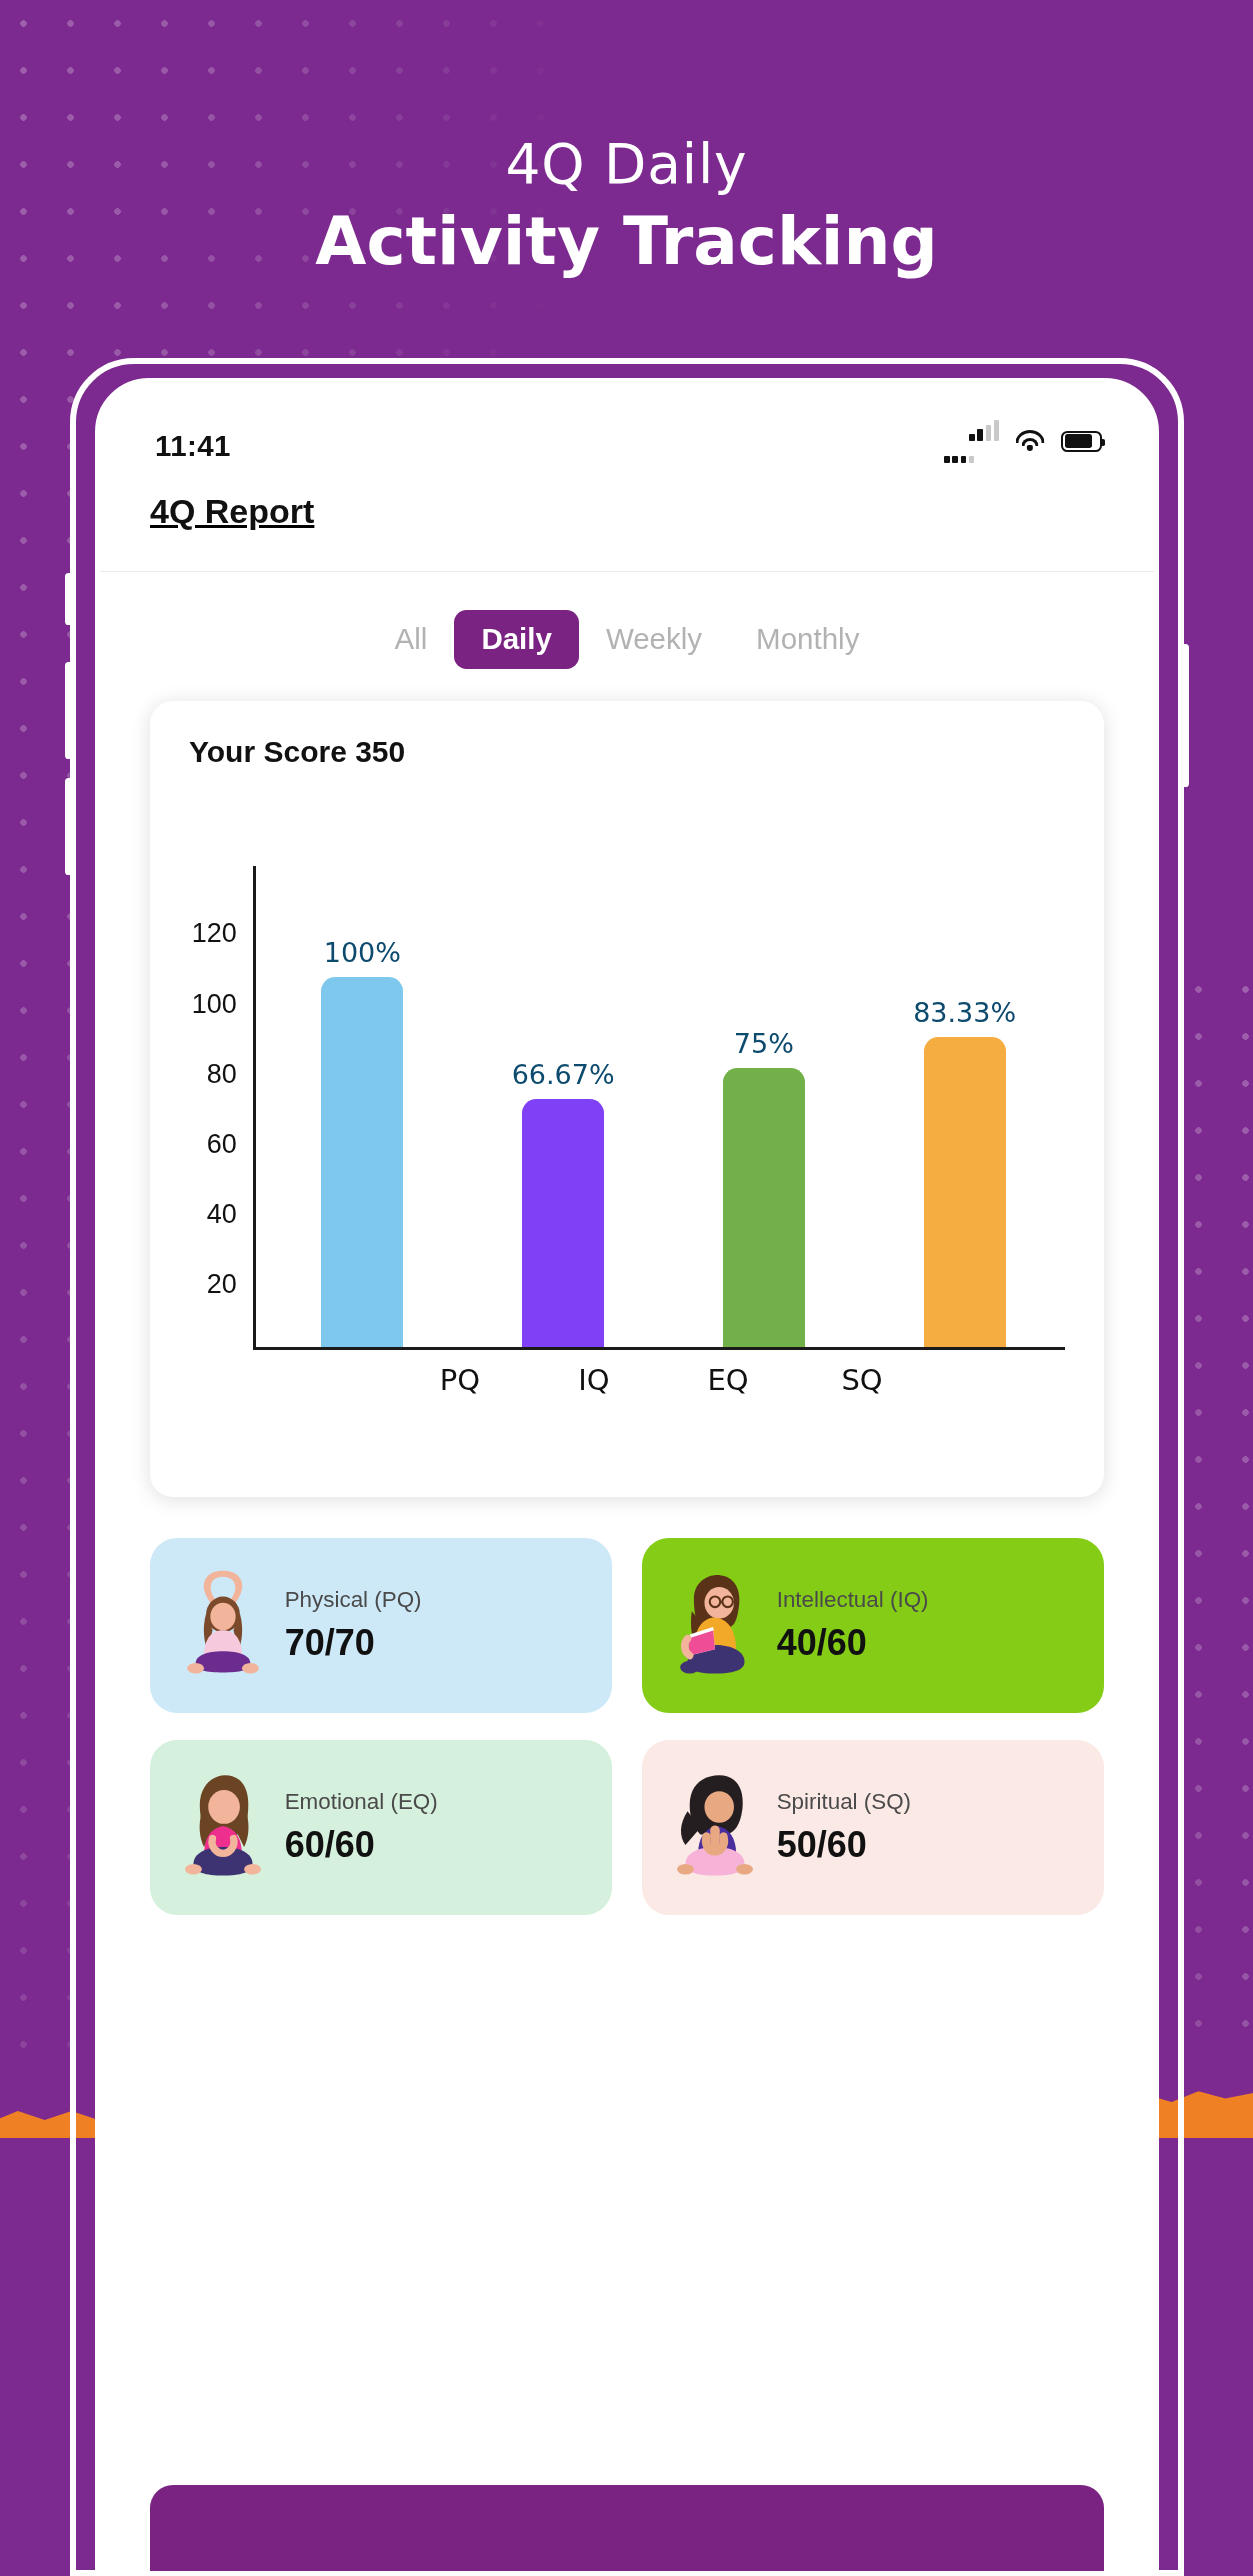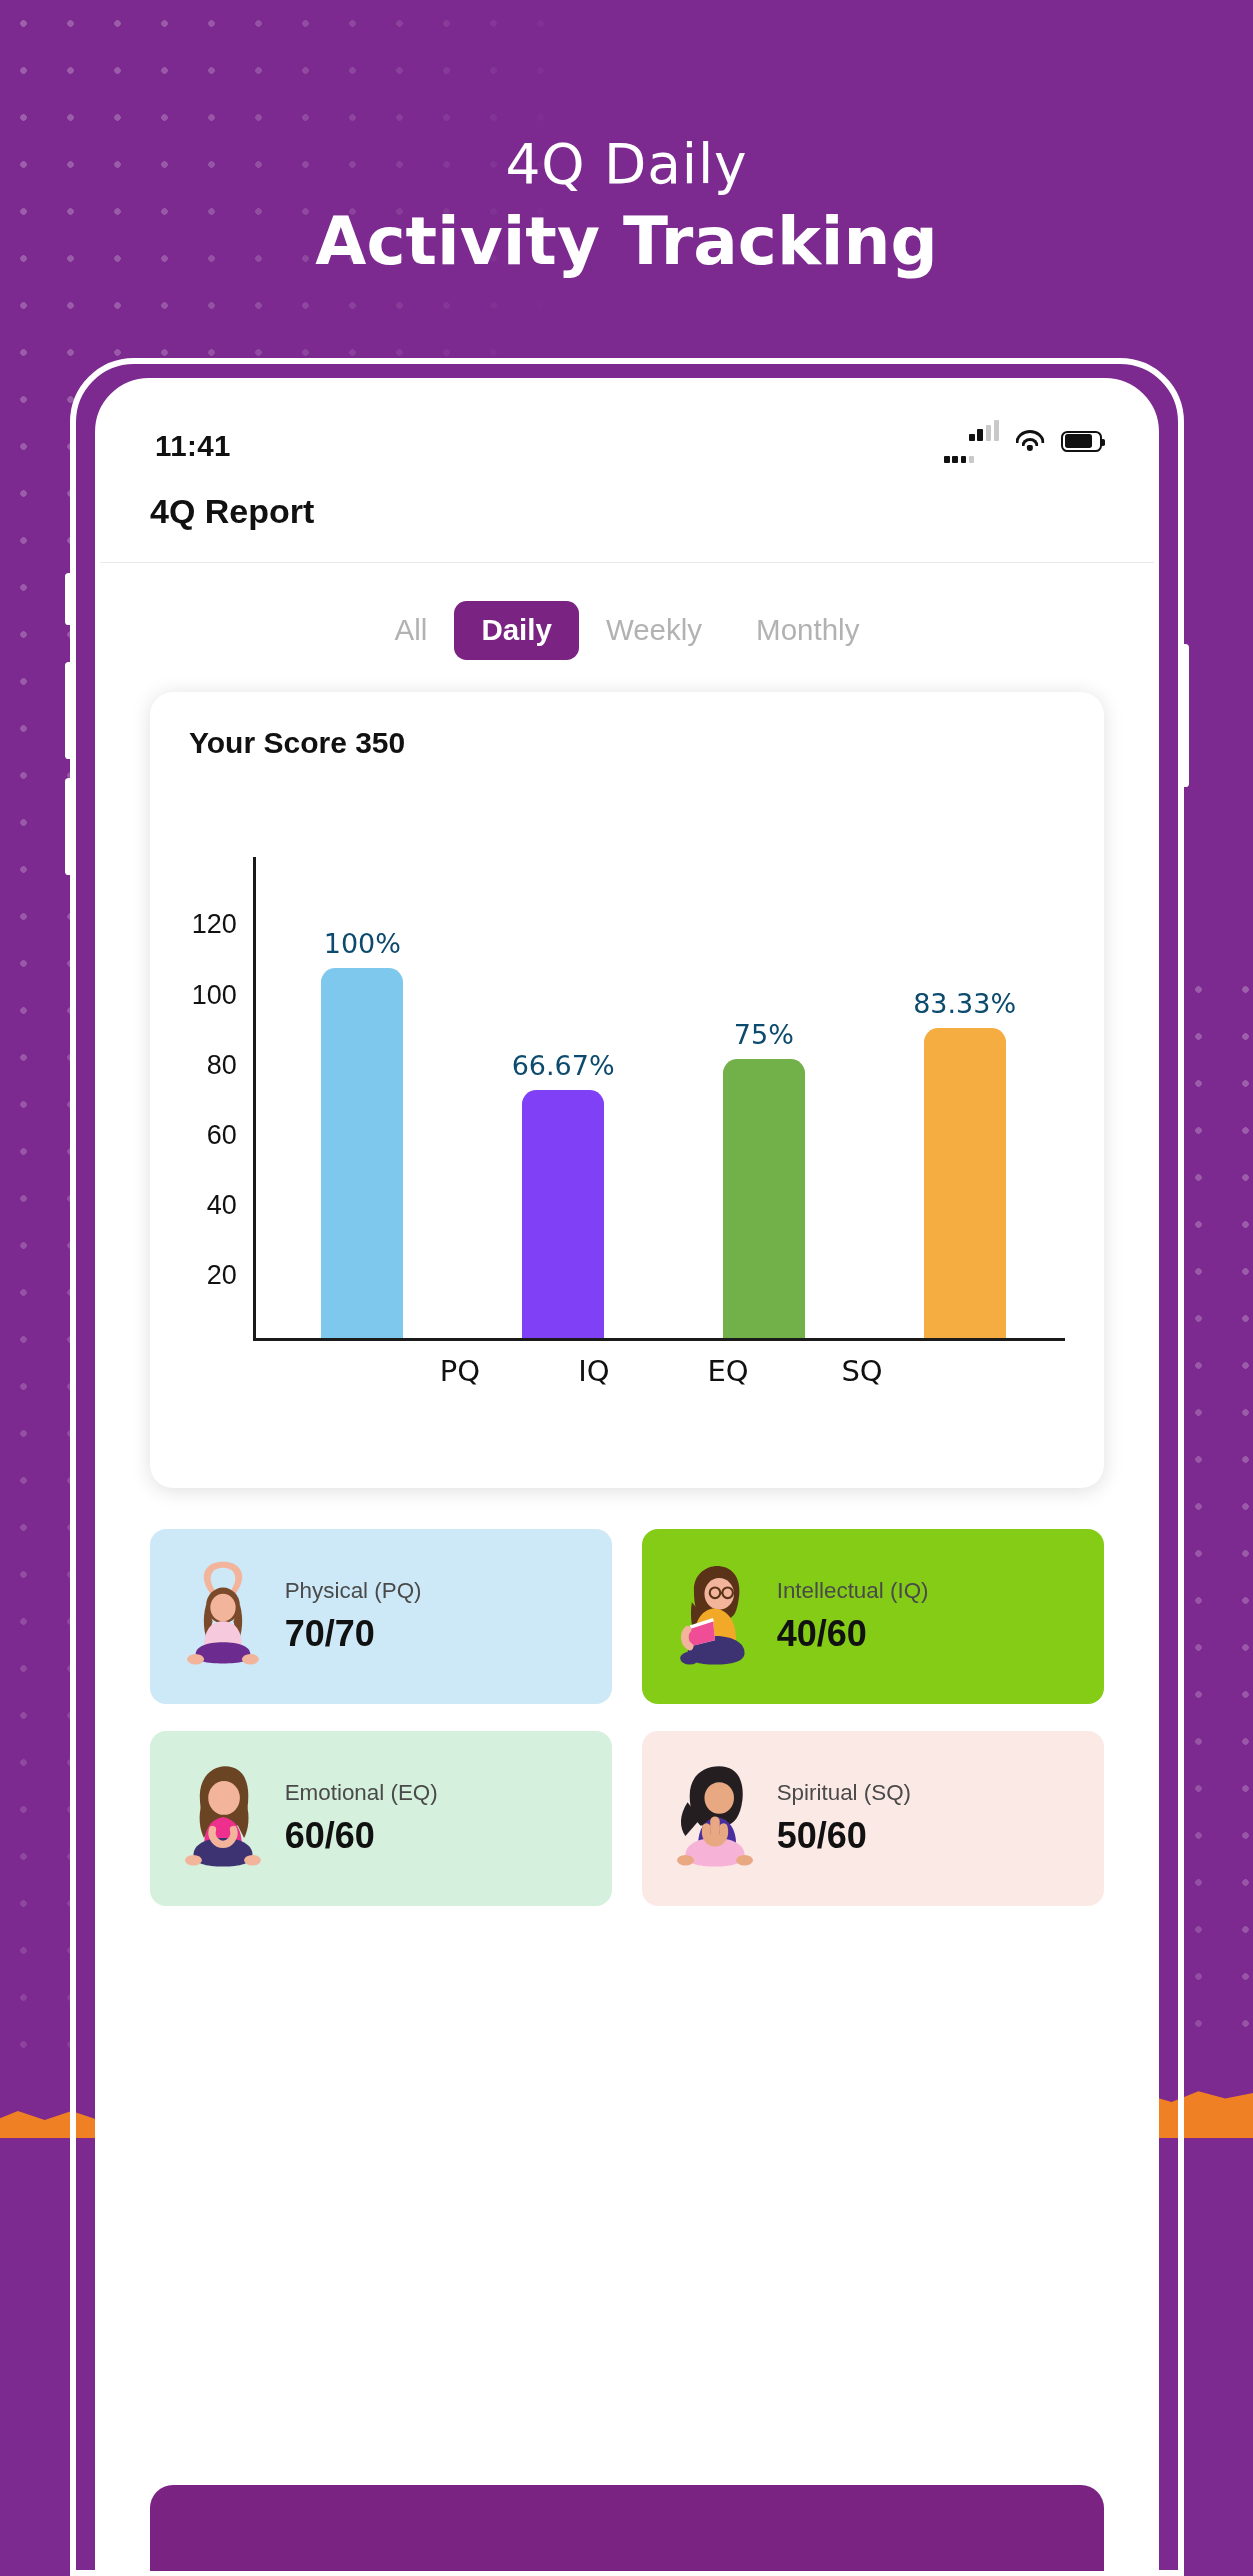--- a/index.html
+++ b/index.html
@@ -105,22 +105,23 @@
     border:3.6px solid #111; border-bottom:none; border-radius:50% 50% 0 0 / 100% 100% 0 0; }
   .wifi .a{ width:29px; height:12.5px; top:0; }
   .wifi .b{ width:17px; height:8px; top:8px; }
   .wifi .c{ width:6.3px; height:6.3px; top:15px; background:#111; border:none; border-radius:1.8px 1.8px 50% 50%; }
   .battery{ width:41px; height:21.5px; border:2.7px solid #111; border-radius:6.3px; position:relative; padding:1.8px; }
   .battery::after{ content:""; position:absolute; right:-5.4px; top:6.3px; width:3.6px; height:7.2px; background:#111; border-radius:0 1.8px 1.8px 0; }
   .battery i{ display:block; width:80%; height:100%; background:#111; border-radius:2.7px; }
 
   
   #app-header{
-    padding:16px 50px 31px;
+    padding:16px 50px 40px;
     border-bottom:1.8px solid #e9e9e9;
+    text-decoration:underline;
   }
   #app-title{ font-size:34px; font-weight:700; color:#111; }
 
   
   #tab-bar{
     display:flex; justify-content:center; align-items:center;
     gap:0px; padding:38px 0 19.7px;
   }
   .tab{
     font-size:29.5px; color:#b2b2b2; font-weight:400;
@@ -166,21 +167,21 @@
   }
   .x-tick{ width:134px; text-align:center; font-size:29px; color:#111;
     font-family:"DejaVu Sans", sans-serif; }
 
   
   #stat-grid{
     margin:41px 50px 0;
     display:grid; grid-template-columns:1fr 1fr; gap:27px 30px;
   }
   .stat-card{
-    border-radius:16px; height:175px;
+    border-radius:27px; height:175px;
     display:flex; align-items:center; padding:0 19.7px;
   }
   .stat-fig{ width:106px; height:116px; flex:0 0 106px; position:relative; }
   .stat-text{ margin-left:9px; }
   .stat-label{ font-size:22.4px; color:#4a4a4a; margin-bottom:9px; }
   .stat-value{ font-size:36px; font-weight:700; color:#111; }
 
   
   #bottom-button{
     position:absolute; left:50px; right:50px; bottom:0; height:86px;

